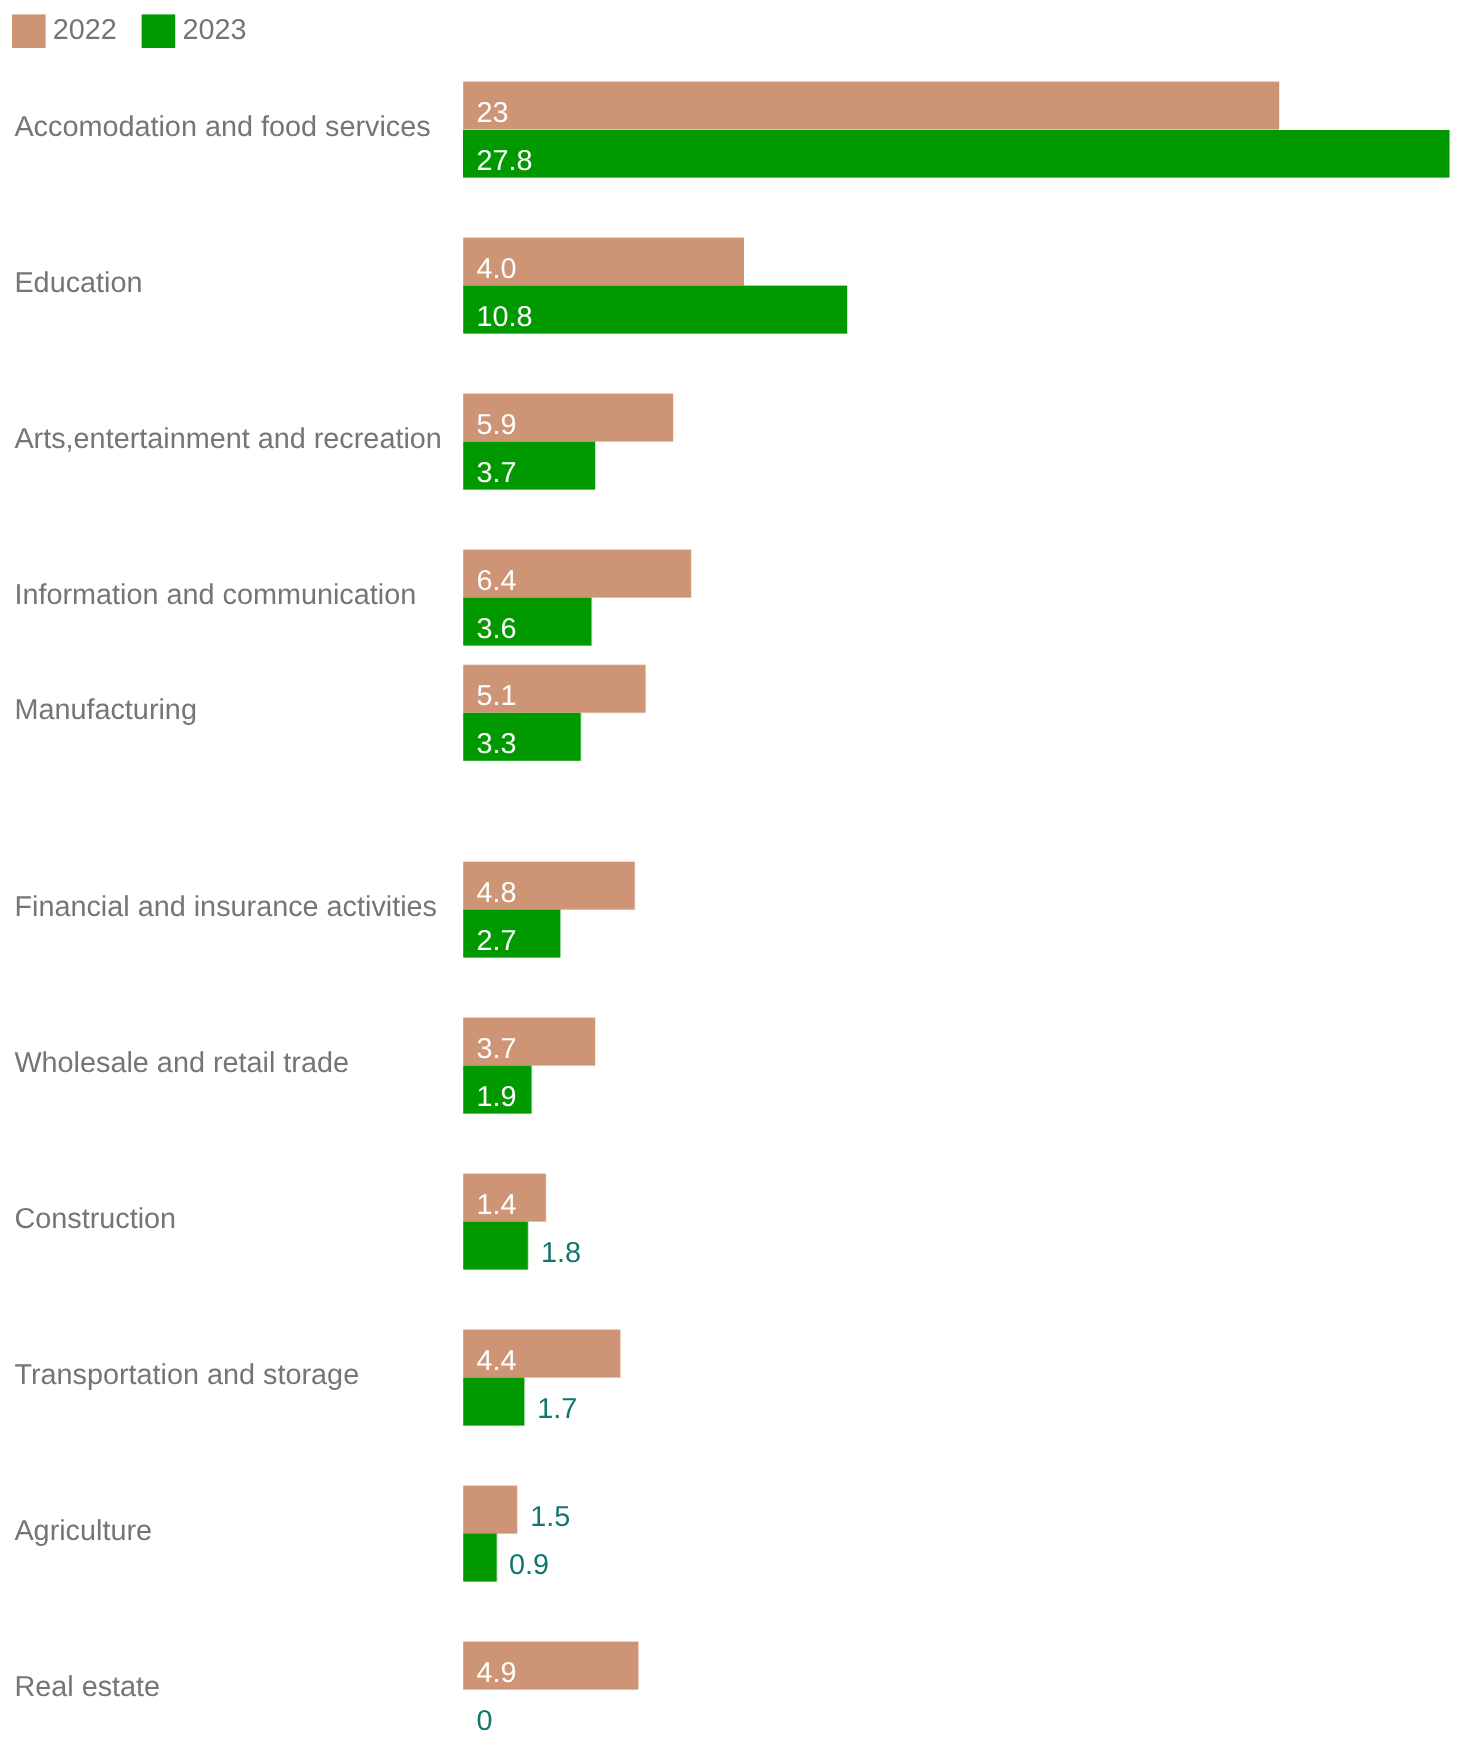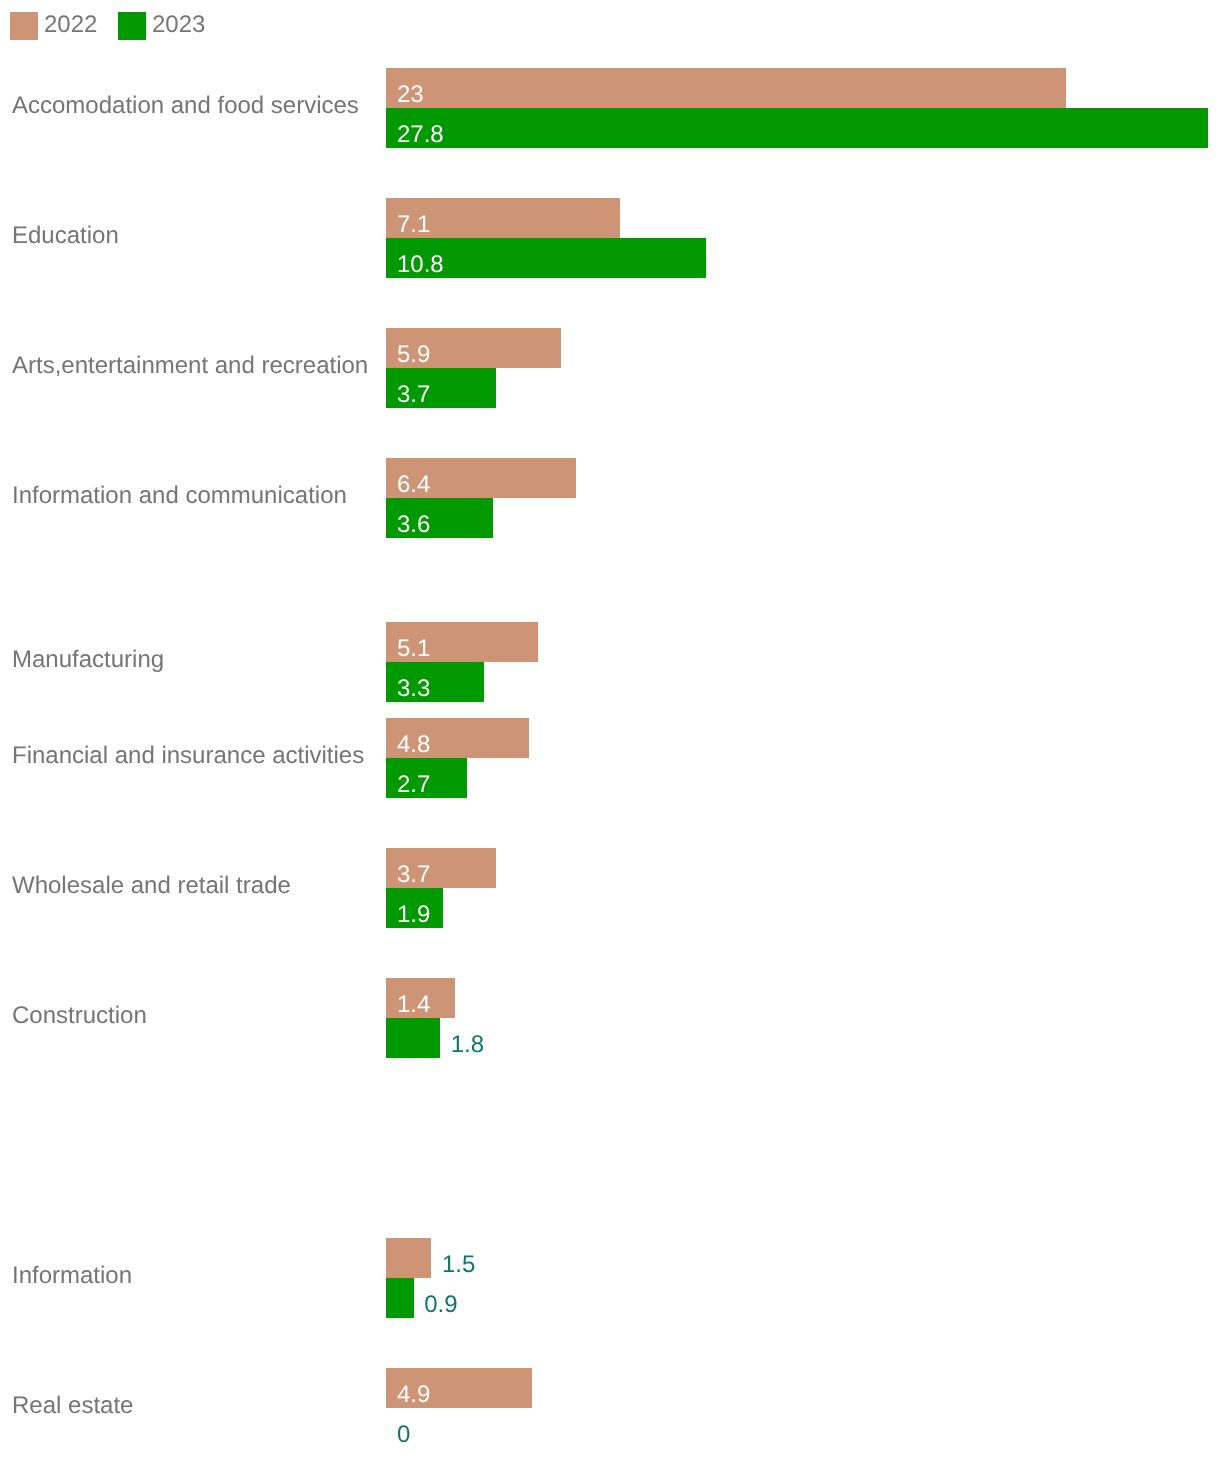--- a/index.html
+++ b/index.html
@@ -69,21 +69,21 @@
     <div class="vlabel in" style="top:40px;left:397px;">
           <span>27.8</span>
         </div>
   </div>
   <div class="row" style="top:197.8px;">
     <div class="cat">
           <span>Education</span>
         </div>
     <div class="bar s0" style="top: 0px; width: 233.808px; background: rgb(205, 149, 117);"></div>
     <div class="vlabel in" style="top:0px;left:397px;">
-          <span>7.1</span>
+          <span>4.0</span>
         </div>
     <div class="bar s1" style="top: 40px; width: 319.416px; background: rgb(0, 154, 0);"></div>
     <div class="vlabel in" style="top:40px;left:397px;">
           <span>10.8</span>
         </div>
   </div>
   <div class="row" style="top:327.8px;">
     <div class="cat">
           <span>Arts,entertainment and recreation</span>
         </div>
@@ -102,21 +102,21 @@
         </div>
     <div class="bar s0" style="top: 0px; width: 189.528px; background: rgb(205, 149, 117);"></div>
     <div class="vlabel in" style="top:0px;left:397px;">
           <span>6.4</span>
         </div>
     <div class="bar s1" style="top: 40px; width: 106.872px; background: rgb(0, 154, 0);"></div>
     <div class="vlabel in" style="top:40px;left:397px;">
           <span>3.6</span>
         </div>
   </div>
-  <div class="row" style="top:622px;">
+  <div class="row" style="top:554px;">
     <div class="cat">
           <span>Manufacturing</span>
         </div>
     <div class="bar s0" style="top: 0px; width: 151.152px; background: rgb(205, 149, 117);"></div>
     <div class="vlabel in" style="top:0px;left:397px;">
           <span>5.1</span>
         </div>
     <div class="bar s1" style="top: 40px; width: 98.016px; background: rgb(0, 154, 0);"></div>
     <div class="vlabel in" style="top:40px;left:397px;">
           <span>3.3</span>
@@ -154,23 +154,36 @@
         </div>
     <div class="bar s0" style="top: 0px; width: 68.496px; background: rgb(205, 149, 117);"></div>
     <div class="vlabel in" style="top:0px;left:397px;">
           <span>1.4</span>
         </div>
     <div class="bar s1" style="top: 40px; width: 53.736px; background: rgb(0, 154, 0);"></div>
     <div class="vlabel out" style="top: 40px; left: 450.736px;">
           <span>1.8</span>
         </div>
   </div>
+  <div class="row" style="top:1107.8px;">
+    <div class="cat">
+          <span>Transportation and storage</span>
+        </div>
+    <div class="bar s0" style="top: 0px; width: 130.488px; background: rgb(205, 149, 117);"></div>
+    <div class="vlabel in" style="top:0px;left:397px;">
+          <span>4.4</span>
+        </div>
+    <div class="bar s1" style="top: 40px; width: 50.784px; background: rgb(0, 154, 0);"></div>
+    <div class="vlabel out" style="top: 40px; left: 447.784px;">
+          <span>1.7</span>
+        </div>
+  </div>
   <div class="row" style="top:1237.8px;">
     <div class="cat">
-          <span>Information</span>
+          <span>Agriculture</span>
         </div>
     <div class="bar s0" style="top: 0px; width: 44.88px; background: rgb(205, 149, 117);"></div>
     <div class="vlabel out" style="top:0px;left:441.88px;">
           <span>1.5</span>
         </div>
     <div class="bar s1" style="top: 40px; width: 27.168px; background: rgb(0, 154, 0);"></div>
     <div class="vlabel out" style="top: 40px; left: 424.168px;">
           <span>0.9</span>
         </div>
   </div>

